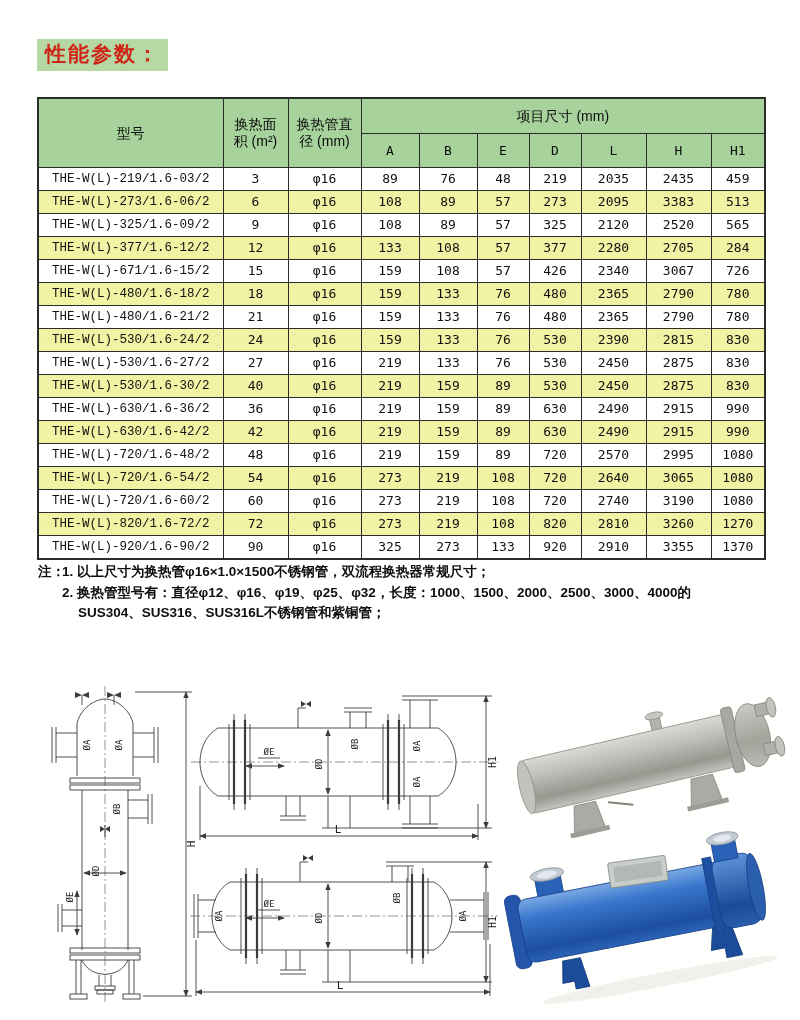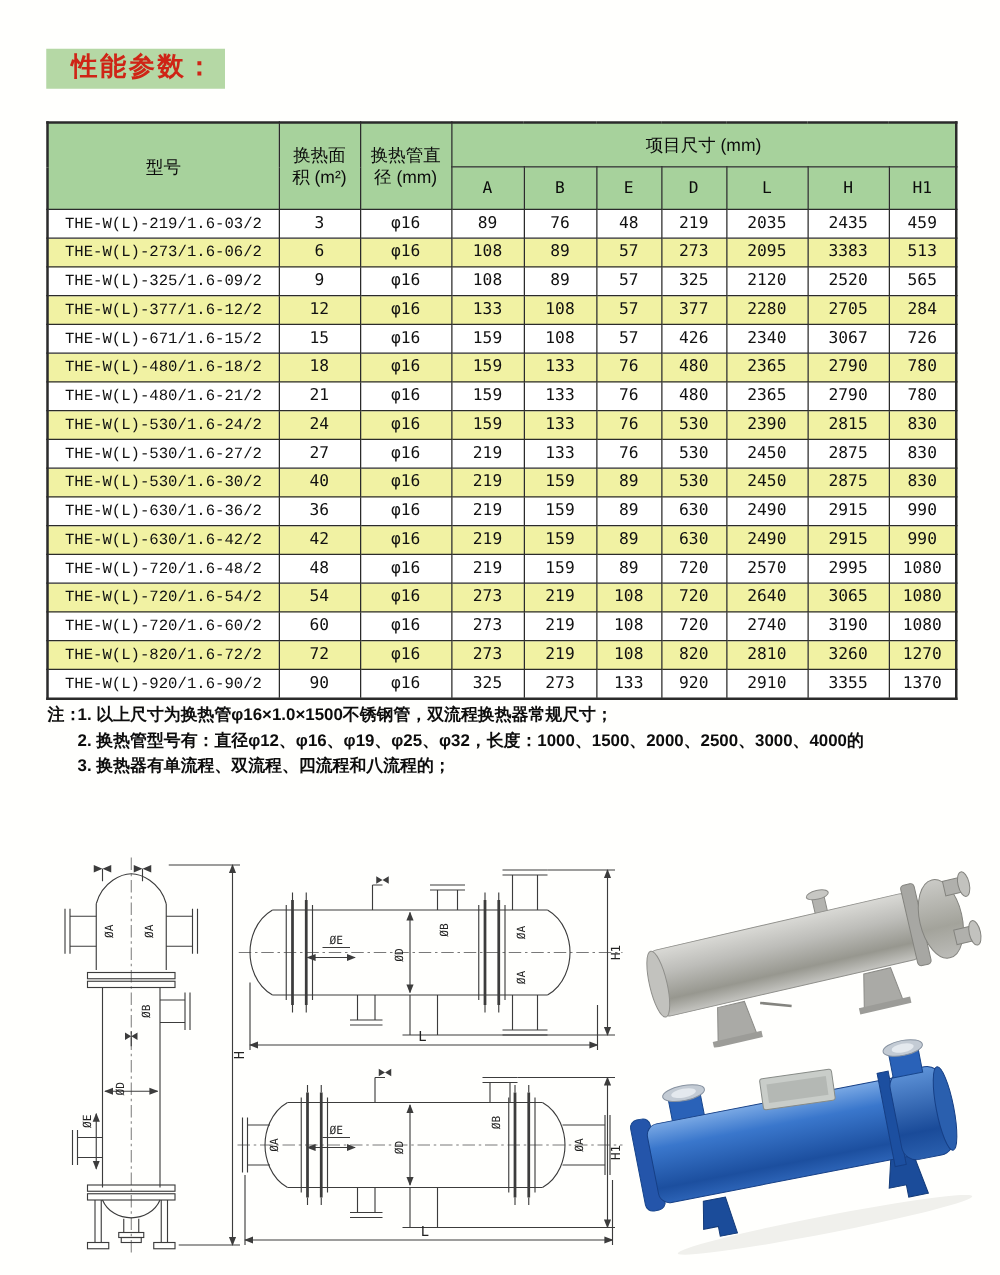--- a/index.html
+++ b/index.html
@@ -8,21 +8,21 @@
     background:#fffffd;
     font-family:"Liberation Sans","DejaVu Sans",sans-serif;
     color:#111;
   }
   
   .title-block{
     position:absolute;left:37px;top:39px;
     background:var(--green-title,#b5d8a5);
     color:var(--red-title,#cf2416);
     font-size:21px;font-weight:bold;letter-spacing:2px;
-    padding:2px 8px 4px 20px;line-height:26px;
+    padding:2px 8px 4px 8px;line-height:26px;
   }
   
   table.spec{
     position:absolute;left:37px;top:97px;width:727px;
     border-collapse:collapse;table-layout:fixed;
     border:2px solid #2b2b2b;
   }
   table.spec th,table.spec td{
     border:1px solid #2b2b2b;text-align:center;vertical-align:middle;padding:0;
   }
@@ -301,21 +301,21 @@
         <td>1370</td>
       </tr>
     </tbody>
 </table>
 
 <div class="notes">
   <span class="label">注：</span>
   <div class="lines">
       <div class="note-line">1. 以上尺寸为换热管φ16×1.0×1500不锈钢管，双流程换热器常规尺寸；</div>
       <div class="note-line">2. 换热管型号有：直径φ12、φ16、φ19、φ25、φ32，长度：1000、1500、2000、2500、3000、4000的</div>
-      <div class="note-line">3. 换热器有单流程、双流程、四流程和八流程的；</div>
+      <div class="note-line cont">SUS304、SUS316、SUS316L不锈钢管和紫铜管；</div>
     </div>
 </div>
 
 <svg id="dwg-vertical" class="dwg" width="180" height="328" viewBox="0 0 180 328">
   <defs>
     <marker id="a1" viewBox="0 0 10 10" refX="9" refY="5" markerWidth="8" markerHeight="8" orient="auto-start-reverse">
       <path d="M0,1 L10,5 L0,9 z" fill="#3c3c3c"></path>
     </marker>
   </defs>
   <g stroke="#3c3c3c" fill="none" stroke-width="0.9">

